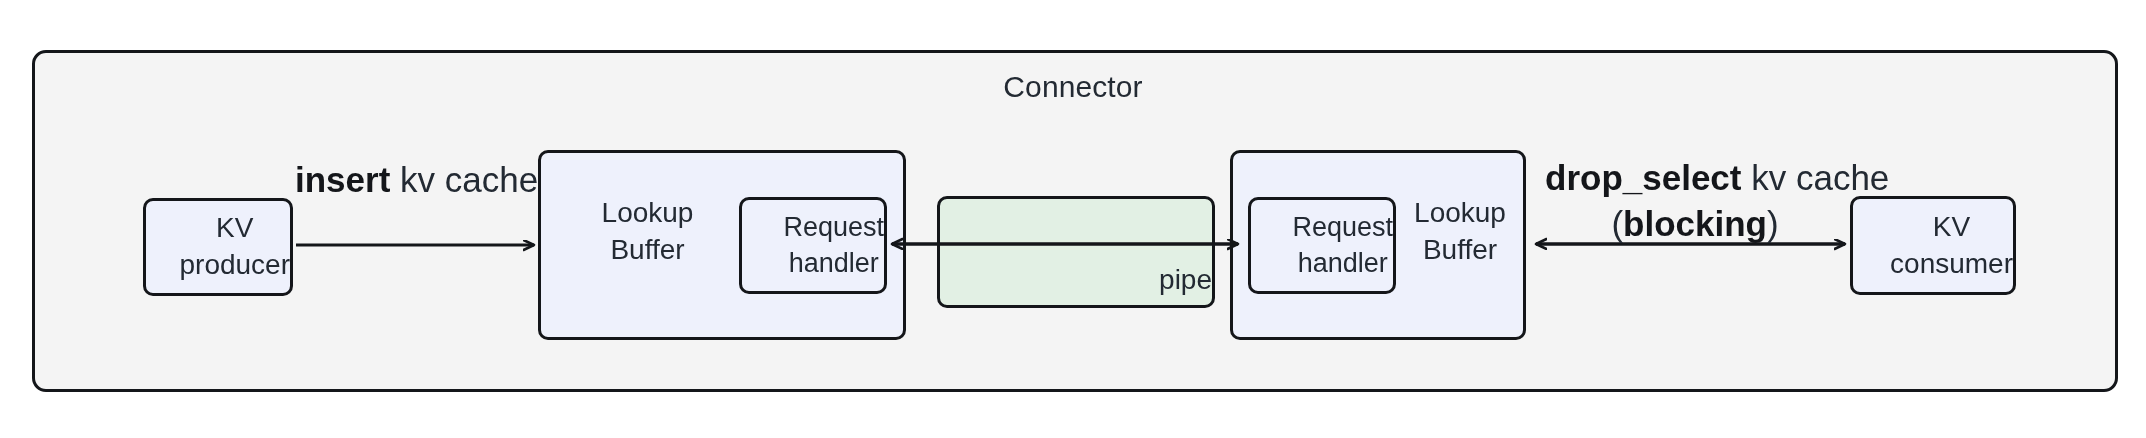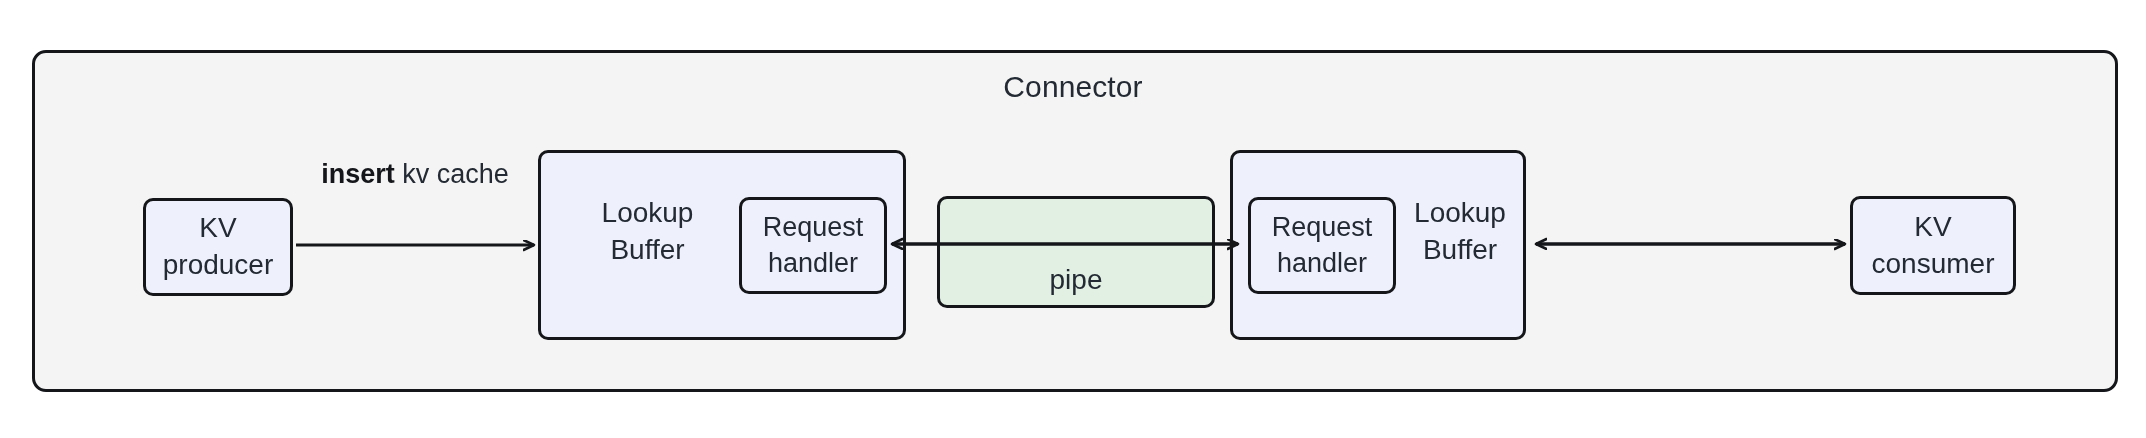--- a/index.html
+++ b/index.html
@@ -44,21 +44,21 @@
 
   
   .node {
     position: absolute;
     box-sizing: border-box;
     background: #eef1fc;
     border: 3px solid #14161a;
     border-radius: 10px;
     display: flex;
     align-items: center;
-    justify-content: center;
+    justify-content: flex-end;
     text-align: center;
     color: #232a33;
     font-size: 28px;
     line-height: 1.32;
   }
   .node.green {
     background: #e2f0e4;
   }
   .node .label {
     display: block;
@@ -84,21 +84,21 @@
     position: absolute;
     left: 0; top: 0;
     width: 2146px; height: 438px;
     pointer-events: none;
   }
 
   
   .edge-label {
     position: absolute;
     text-align: center;
-    font-size: 27px;
+    font-size: 35px;
     line-height: 1.3;
     color: #232a33;
     white-space: nowrap;
   }
   .edge-label b { font-weight: 700; color: #14161a; }
   #label-insert { left: 295px;  top: 157px; width: 240px; }
   #label-drop   { left: 1545px; top: 155px; width: 300px; }
 </style>
 </head>
 <body>
@@ -158,14 +158,22 @@
     <line x1="1536" y1="244" x2="1845" y2="244" stroke="#14161a" stroke-width="2.8" marker-end="url(#ah-r)"></line>
     <line x1="1845" y1="244" x2="1536" y2="244" stroke="#14161a" stroke-width="2.8" marker-end="url(#ah-l)"></line>
   </svg>
 
   <div class="edge-label" id="label-insert">
     <div>
       <b>insert</b><span> kv cache</span>
     </div>
   </div>
 
+  <div class="edge-label" id="label-drop">
+    <div>
+      <b>drop_select</b><span> kv cache</span>
+    </div>
+    <div>
+      <span>(</span><b>blocking</b><span>)</span>
+    </div>
+  </div>
 
 </div>
 
 </body></html>

